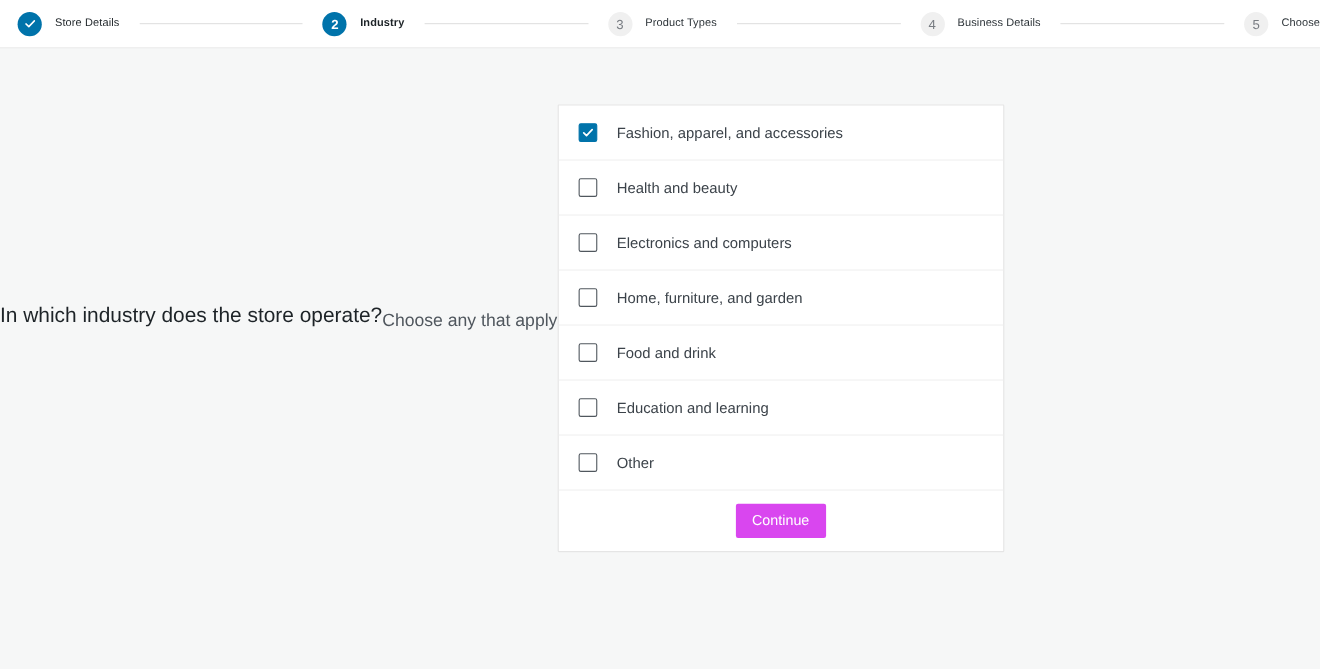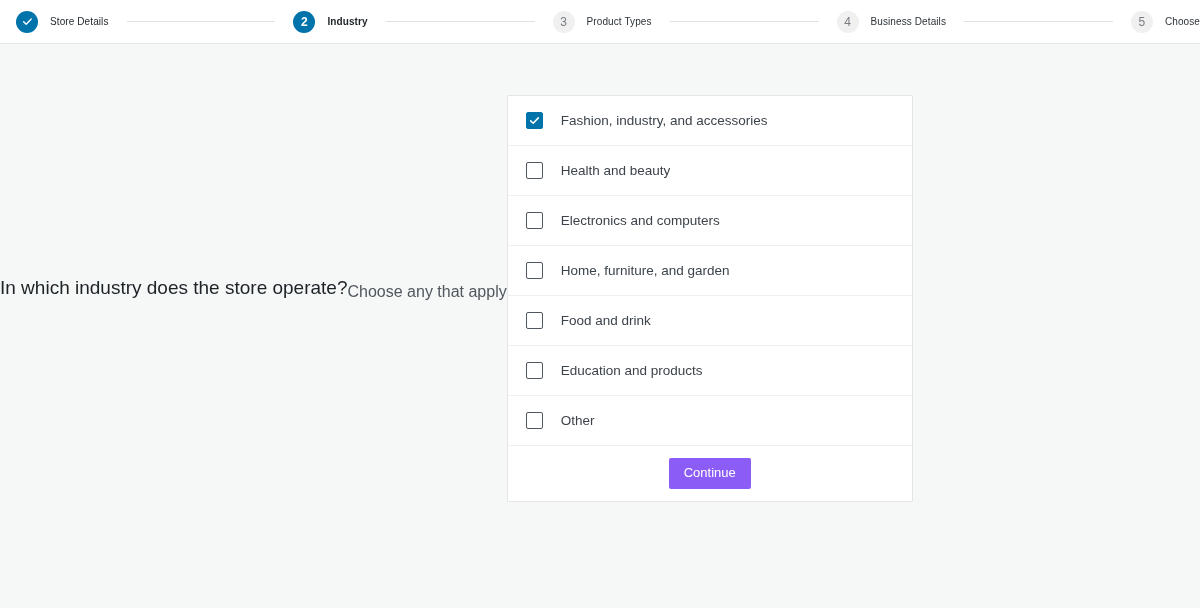--- a/index.html
+++ b/index.html
@@ -136,21 +136,21 @@
     line-height: 1;
   }
 
   .card-footer {
     height: 55px;
     display: flex;
     align-items: center;
     justify-content: center;
   }
   .continue-btn {
-    background: #8b5cf6;
+    background: #d946ef;
     color: #ffffff;
     border: none;
     border-radius: 2px;
     font-family: inherit;
     font-size: 13px;
     font-weight: 400;
     padding: 8px 15px;
     cursor: pointer;
     line-height: 1.1;
   }
@@ -194,21 +194,21 @@
   <p class="page-subtitle">Choose any that apply</p>
 
   <div class="industry-card">
     <div id="option-list">
         <div class="industry-row">
           <span class="cb checked">
             <svg width="13" height="13" viewBox="0 0 16 16" fill="none">
               <path d="M3.3 8.4 L6.4 11.4 L12.7 4.8" stroke="#ffffff" stroke-width="1.9" stroke-linecap="round" stroke-linejoin="round"></path>
             </svg>
           </span>
-          <span class="industry-label">Fashion, industry, and accessories</span>
+          <span class="industry-label">Fashion, apparel, and accessories</span>
         </div>
         <div class="industry-row">
           <span class="cb">
             <svg width="13" height="13" viewBox="0 0 16 16" fill="none">
               <path d="M3.3 8.4 L6.4 11.4 L12.7 4.8" stroke="#ffffff" stroke-width="1.9" stroke-linecap="round" stroke-linejoin="round"></path>
             </svg>
           </span>
           <span class="industry-label">Health and beauty</span>
         </div>
         <div class="industry-row">
@@ -234,21 +234,21 @@
             </svg>
           </span>
           <span class="industry-label">Food and drink</span>
         </div>
         <div class="industry-row">
           <span class="cb">
             <svg width="13" height="13" viewBox="0 0 16 16" fill="none">
               <path d="M3.3 8.4 L6.4 11.4 L12.7 4.8" stroke="#ffffff" stroke-width="1.9" stroke-linecap="round" stroke-linejoin="round"></path>
             </svg>
           </span>
-          <span class="industry-label">Education and products</span>
+          <span class="industry-label">Education and learning</span>
         </div>
         <div class="industry-row">
           <span class="cb">
             <svg width="13" height="13" viewBox="0 0 16 16" fill="none">
               <path d="M3.3 8.4 L6.4 11.4 L12.7 4.8" stroke="#ffffff" stroke-width="1.9" stroke-linecap="round" stroke-linejoin="round"></path>
             </svg>
           </span>
           <span class="industry-label">Other</span>
         </div>
       </div>

